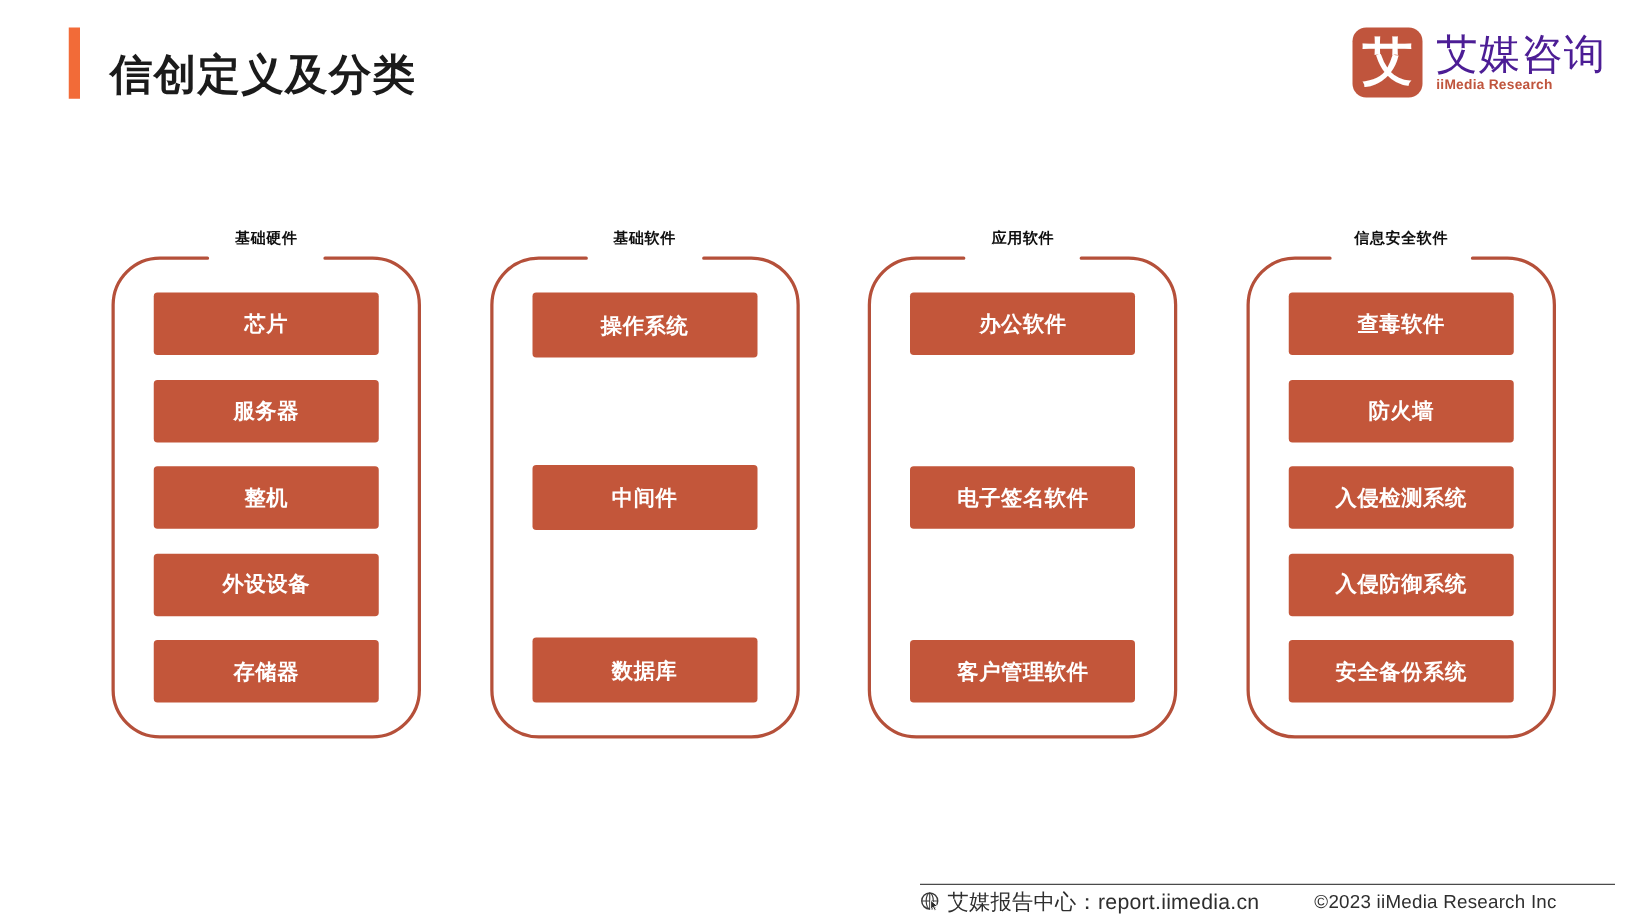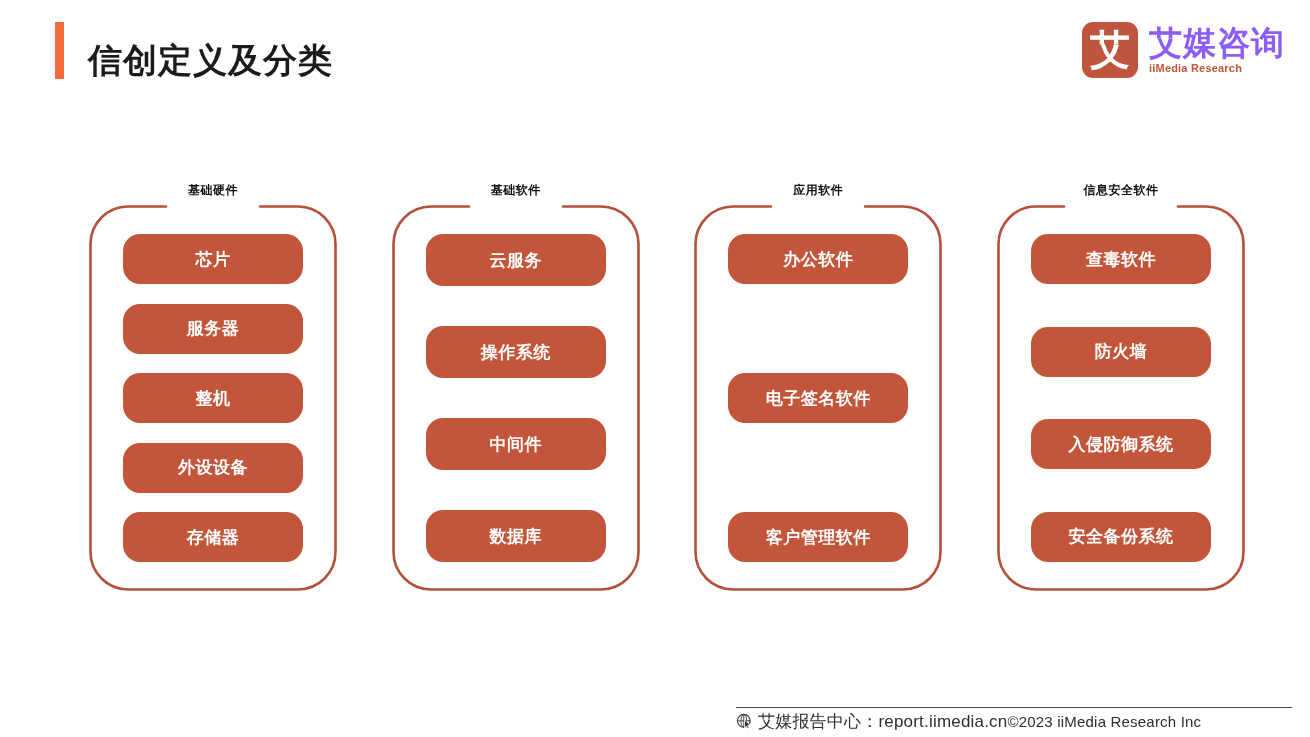--- a/index.html
+++ b/index.html
@@ -78,22 +78,22 @@
     font-weight: 700;
     line-height: 1;
     font-family: "DejaVu Sans", sans-serif;
     transform: translateY(-1px);
   }
 
   .brand-text { display: flex; flex-direction: column; justify-content: center; }
 
   .brand-cn {
     font-size: 33px;
-    font-weight: 700;
-    color: #8b5cf6;
+    font-weight: 400;
+    color: #4c1d95;
     line-height: 1.05;
     letter-spacing: 1px;
   }
 
   .brand-en {
     font-size: 11px;
     font-weight: 700;
     color: #C0553D;
     line-height: 1.1;
     letter-spacing: 0.2px;
@@ -149,21 +149,21 @@
     height: 388px;
     padding: 30px 35px 30px 35px;
     display: flex;
     flex-direction: column;
     justify-content: space-between;
     z-index: 2;
   }
 
   .pill {
     background: #C3563A;
-    border-radius: 17px;
+    border-radius: 3px;
     color: #ffffff;
     font-size: 17px;
     font-weight: 700;
     letter-spacing: 0.5px;
     display: flex;
     align-items: center;
     justify-content: center;
     height: 50px;
     white-space: nowrap;
   }
@@ -202,20 +202,21 @@
     font-size: 17px;
     color: #2e2e2e;
     white-space: nowrap;
     letter-spacing: 0.2px;
   }
 
   .footer-copy {
     font-size: 15px;
     color: #2e2e2e;
     white-space: nowrap;
+    margin-left: 44px;
     letter-spacing: 0.2px;
   }
 </style>
 </head>
 <body>
 
 <div id="slide">
 
   <div class="header">
 
@@ -255,21 +256,20 @@
     </div>
 
     <div class="column">
       <div class="col-label">基础软件</div>
       <div class="col-frame">
         <svg viewBox="0 0 250 388" xmlns="http://www.w3.org/2000/svg" aria-hidden="true">
           <path d="M 78 2.5 L 40 2.5 A 37.5 37.5 0 0 0 2.5 40 L 2.5 348 A 37.5 37.5 0 0 0 40 385.5 L 210 385.5 A 37.5 37.5 0 0 0 247.5 348 L 247.5 40 A 37.5 37.5 0 0 0 210 2.5 L 172 2.5" fill="none" stroke="#B5503A" stroke-width="2.6" stroke-linecap="round"></path>
         </svg>
       </div>
       <div class="col-items four">
-        <div class="pill">云服务</div>
         <div class="pill">操作系统</div>
         <div class="pill">中间件</div>
         <div class="pill">数据库</div>
       </div>
     </div>
 
     <div class="column">
       <div class="col-label">应用软件</div>
       <div class="col-frame">
         <svg viewBox="0 0 250 388" xmlns="http://www.w3.org/2000/svg" aria-hidden="true">
@@ -286,20 +286,21 @@
     <div class="column">
       <div class="col-label">信息安全软件</div>
       <div class="col-frame">
         <svg viewBox="0 0 250 388" xmlns="http://www.w3.org/2000/svg" aria-hidden="true">
           <path d="M 68 2.5 L 40 2.5 A 37.5 37.5 0 0 0 2.5 40 L 2.5 348 A 37.5 37.5 0 0 0 40 385.5 L 210 385.5 A 37.5 37.5 0 0 0 247.5 348 L 247.5 40 A 37.5 37.5 0 0 0 210 2.5 L 182 2.5" fill="none" stroke="#B5503A" stroke-width="2.6" stroke-linecap="round"></path>
         </svg>
       </div>
       <div class="col-items">
         <div class="pill">查毒软件</div>
         <div class="pill">防火墙</div>
+        <div class="pill">入侵检测系统</div>
         <div class="pill">入侵防御系统</div>
         <div class="pill">安全备份系统</div>
       </div>
     </div>
 
   </div>
 
   <div class="footer-rule"></div>
   <div class="footer">
     <svg class="globe-icon" viewBox="0 0 24 24" aria-hidden="true">

